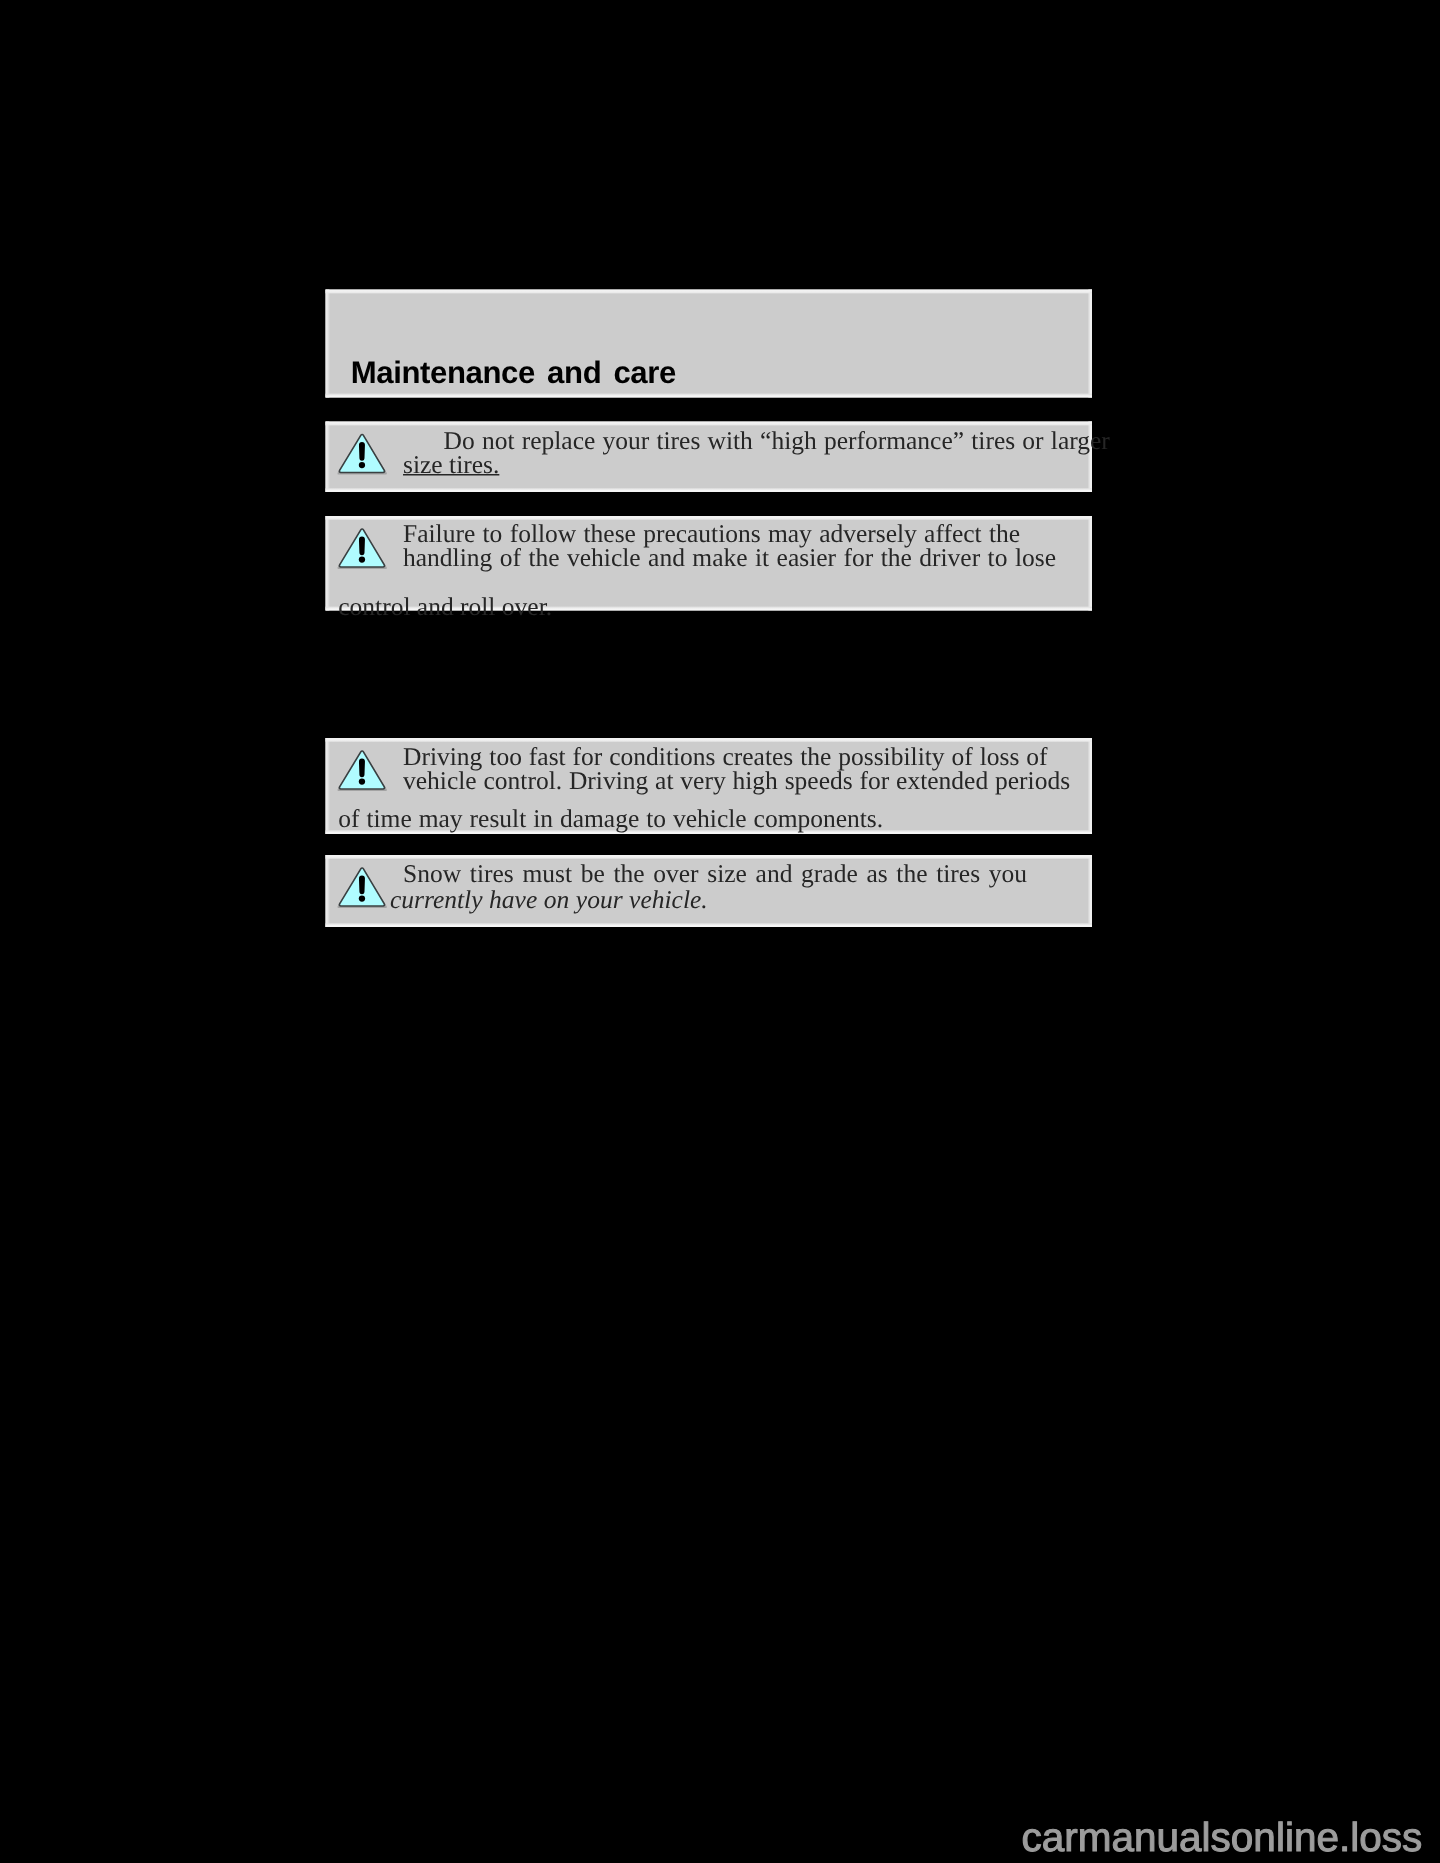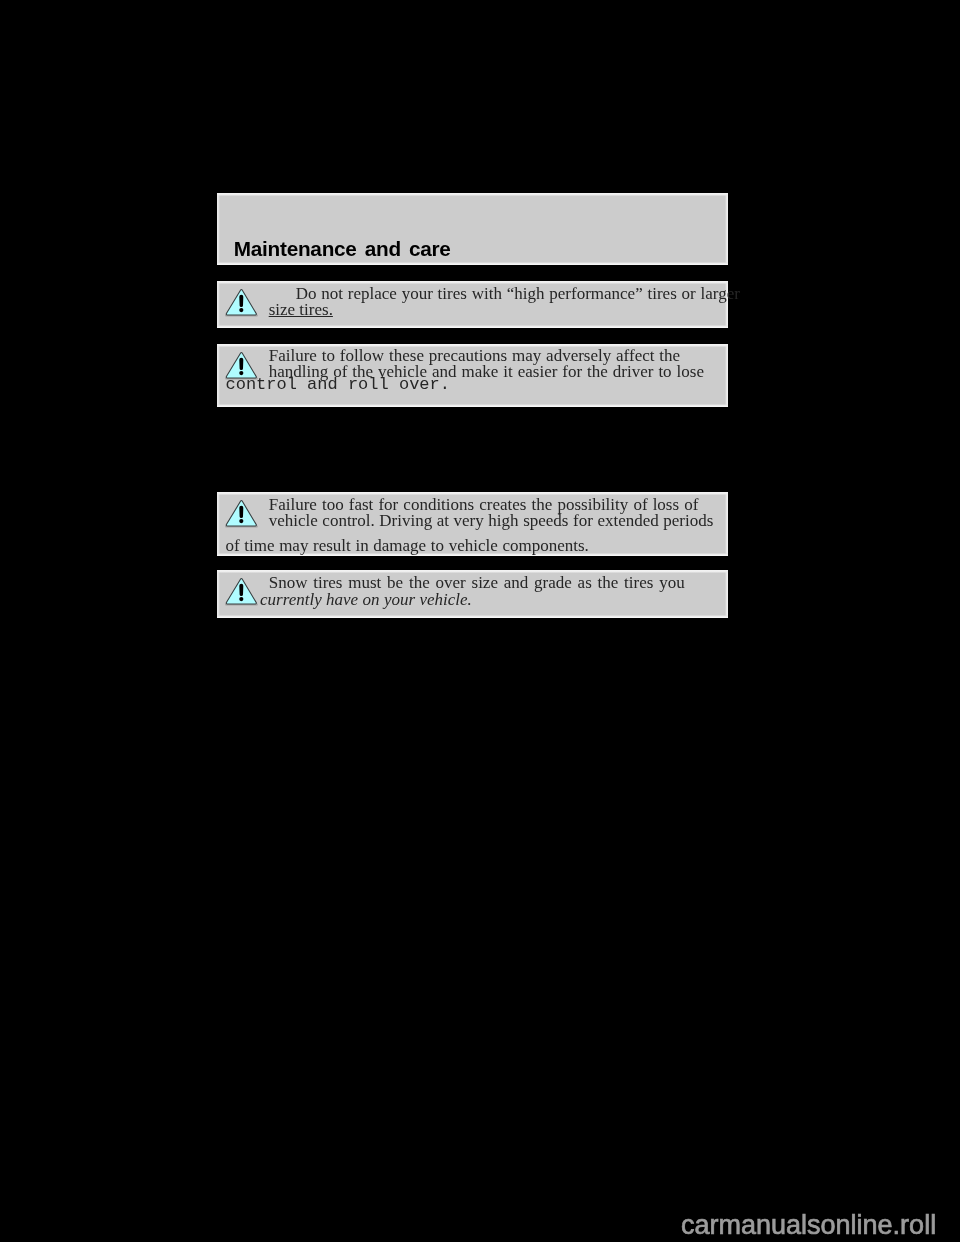--- a/index.html
+++ b/index.html
@@ -56,42 +56,42 @@
   <div class="warn-group">
     <div class="panel" style="left:217px;top:344px;width:511px;height:63px;"></div>
     <svg class="tri" style="left:224px;top:349px;width:35px;height:32px;" viewBox="0 0 35 32">
         <path class="tri-shadow" d="M17.4 4.6 L33.1 29.6 L1.8 29.6 Z" fill="none" stroke="#a0a0a0" stroke-width="1.6" stroke-linejoin="round" opacity="0.9"></path>
         <path class="tri-face" d="M16.62 4.08 a0.92 0.92 0 0 1 1.56 0 L32.20 27.55 a0.95 0.95 0 0 1 -0.80 1.45 L3.20 29.00 a0.95 0.95 0 0 1 -0.80 -1.45 Z" stroke-width="1.1" stroke-linejoin="round" fill="#b0fcff" stroke="#3a4042"></path>
         <path class="tri-bang" d="M15.30 10.7 a2.00 2.00 0 0 1 4.00 0 L19.00 19.4 a1.70 1.70 0 0 1 -3.40 0 Z" fill="#000"></path>
         <circle class="tri-dot" cx="17.30" cy="24.05" r="2.10" fill="#000"></circle>
       </svg>
     <div class="ln" style="left:268.7px;top:347.4px;width:411.4px;">Failure to follow these precautions may adversely affect the</div>
     <div class="ln" style="left:268.7px;top:363.4px;width:435.3px;">handling of the vehicle and make it easier for the driver to lose</div>
-    <div class="ln" style="left:225.5px;top:376px;width:142.4px;font-family:Liberation Mono, monospace;">control and roll over.</div>
+    <div class="ln" style="left:225.5px;top:396px;width:142.4px;">control and roll over.</div>
   </div>
 
   <div class="warn-group">
     <div class="panel" style="left:217px;top:492px;width:511px;height:64px;"></div>
     <svg class="tri" style="left:224px;top:497px;width:35px;height:32px;" viewBox="0 0 35 32">
         <path class="tri-shadow" d="M17.4 4.6 L33.1 29.6 L1.8 29.6 Z" fill="none" stroke="#a0a0a0" stroke-width="1.6" stroke-linejoin="round" opacity="0.9"></path>
         <path class="tri-face" d="M16.62 4.08 a0.92 0.92 0 0 1 1.56 0 L32.20 27.55 a0.95 0.95 0 0 1 -0.80 1.45 L3.20 29.00 a0.95 0.95 0 0 1 -0.80 -1.45 Z" stroke-width="1.1" stroke-linejoin="round" fill="#b0fcff" stroke="#3a4042"></path>
         <path class="tri-bang" d="M15.30 10.7 a2.00 2.00 0 0 1 4.00 0 L19.00 19.4 a1.70 1.70 0 0 1 -3.40 0 Z" fill="#000"></path>
         <circle class="tri-dot" cx="17.30" cy="24.05" r="2.10" fill="#000"></circle>
       </svg>
-    <div class="ln" style="left:268.7px;top:496.0px;width:429.7px;">Failure too fast for conditions creates the possibility of loss of</div>
+    <div class="ln" style="left:268.7px;top:496.0px;width:429.7px;">Driving too fast for conditions creates the possibility of loss of</div>
     <div class="ln" style="left:268.7px;top:512.1px;width:444.7px;">vehicle control. Driving at very high speeds for extended periods</div>
     <div class="ln" style="left:225.5px;top:537px;width:363.3px;">of time may result in damage to vehicle components.</div>
   </div>
 
   <div class="warn-group">
     <div class="panel" style="left:217px;top:570px;width:511px;height:48px;"></div>
     <svg class="tri" style="left:224px;top:575px;width:35px;height:32px;" viewBox="0 0 35 32">
         <path class="tri-shadow" d="M17.4 4.6 L33.1 29.6 L1.8 29.6 Z" fill="none" stroke="#a0a0a0" stroke-width="1.6" stroke-linejoin="round" opacity="0.9"></path>
         <path class="tri-face" d="M16.62 4.08 a0.92 0.92 0 0 1 1.56 0 L32.20 27.55 a0.95 0.95 0 0 1 -0.80 1.45 L3.20 29.00 a0.95 0.95 0 0 1 -0.80 -1.45 Z" stroke-width="1.1" stroke-linejoin="round" fill="#b0fcff" stroke="#3a4042"></path>
         <path class="tri-bang" d="M15.30 10.7 a2.00 2.00 0 0 1 4.00 0 L19.00 19.4 a1.70 1.70 0 0 1 -3.40 0 Z" fill="#000"></path>
         <circle class="tri-dot" cx="17.30" cy="24.05" r="2.10" fill="#000"></circle>
       </svg>
     <div class="ln" style="left:268.7px;top:574.4px;width:416.0px;">Snow tires must be the over size and grade as the tires you</div>
     <div class="ln" style="left:260px;top:590.5px;width:211.8px;font-style:italic;">currently have on your vehicle.</div>
   </div>
 
-  <div class="watermark" style="left:681px;top:1212px;">carmanualsonline.roll</div>
+  <div class="watermark" style="left:681px;top:1212px;">carmanualsonline.loss</div>
 </div>
 
 </body></html>

